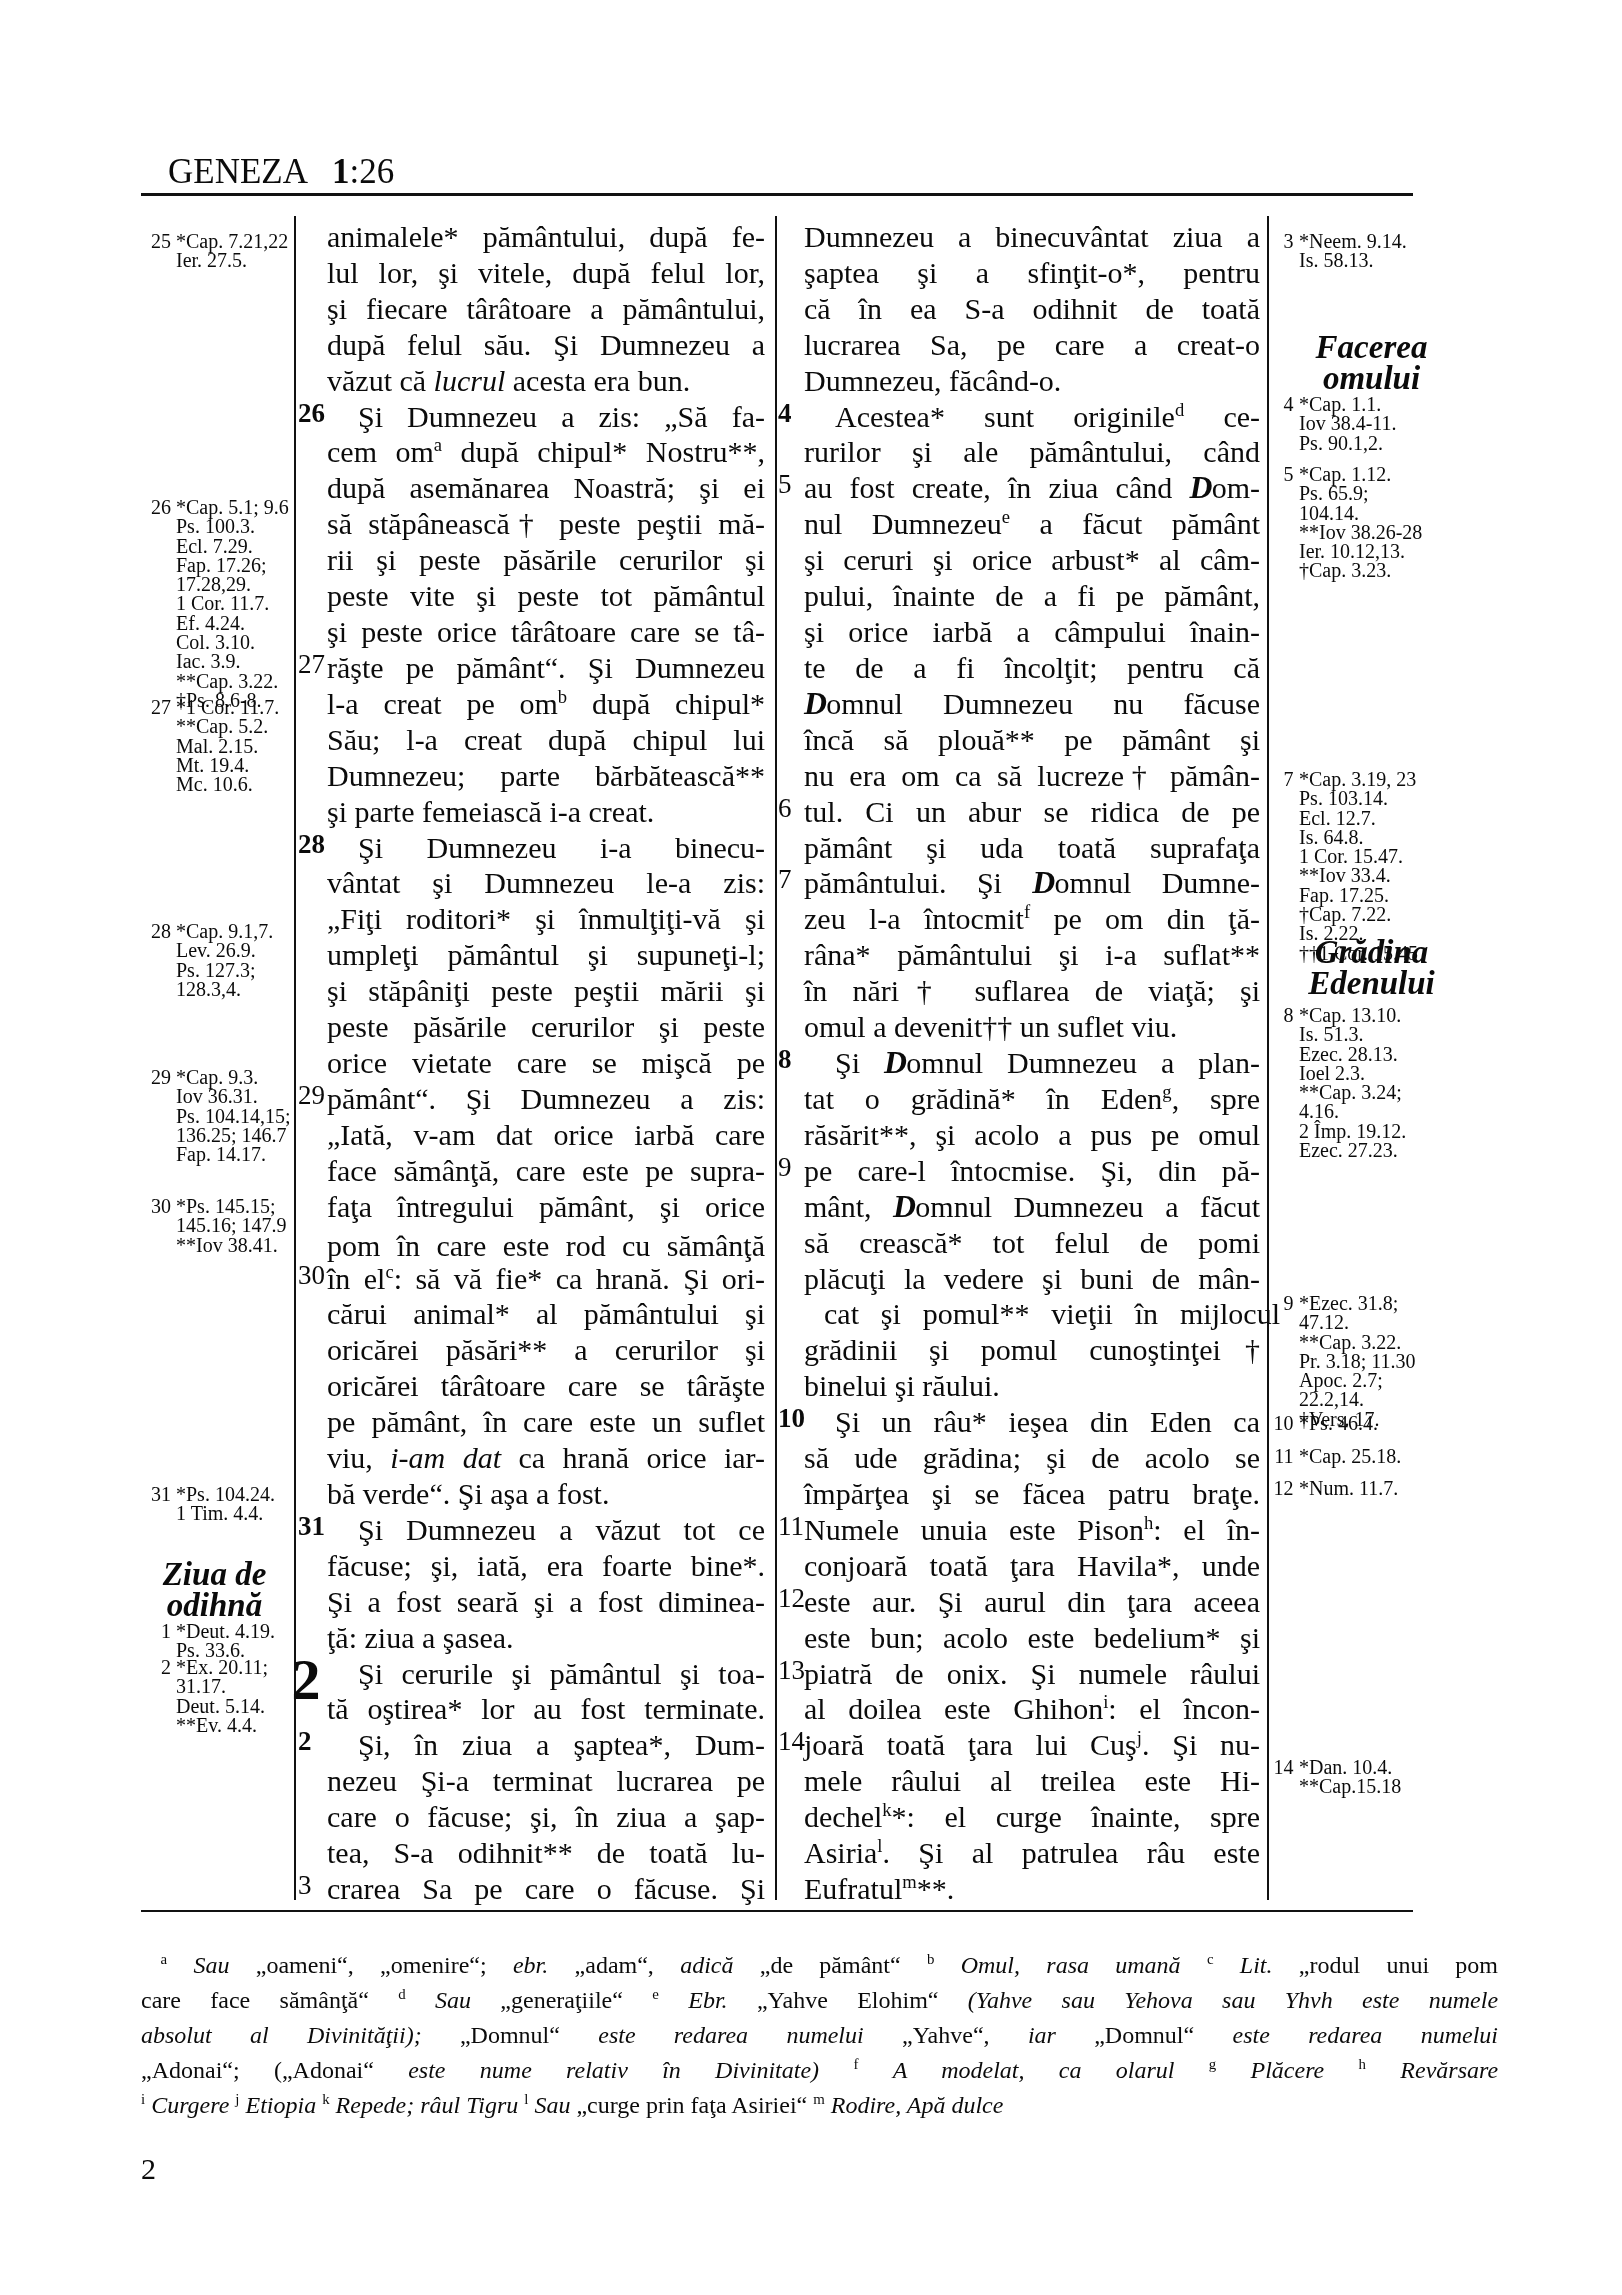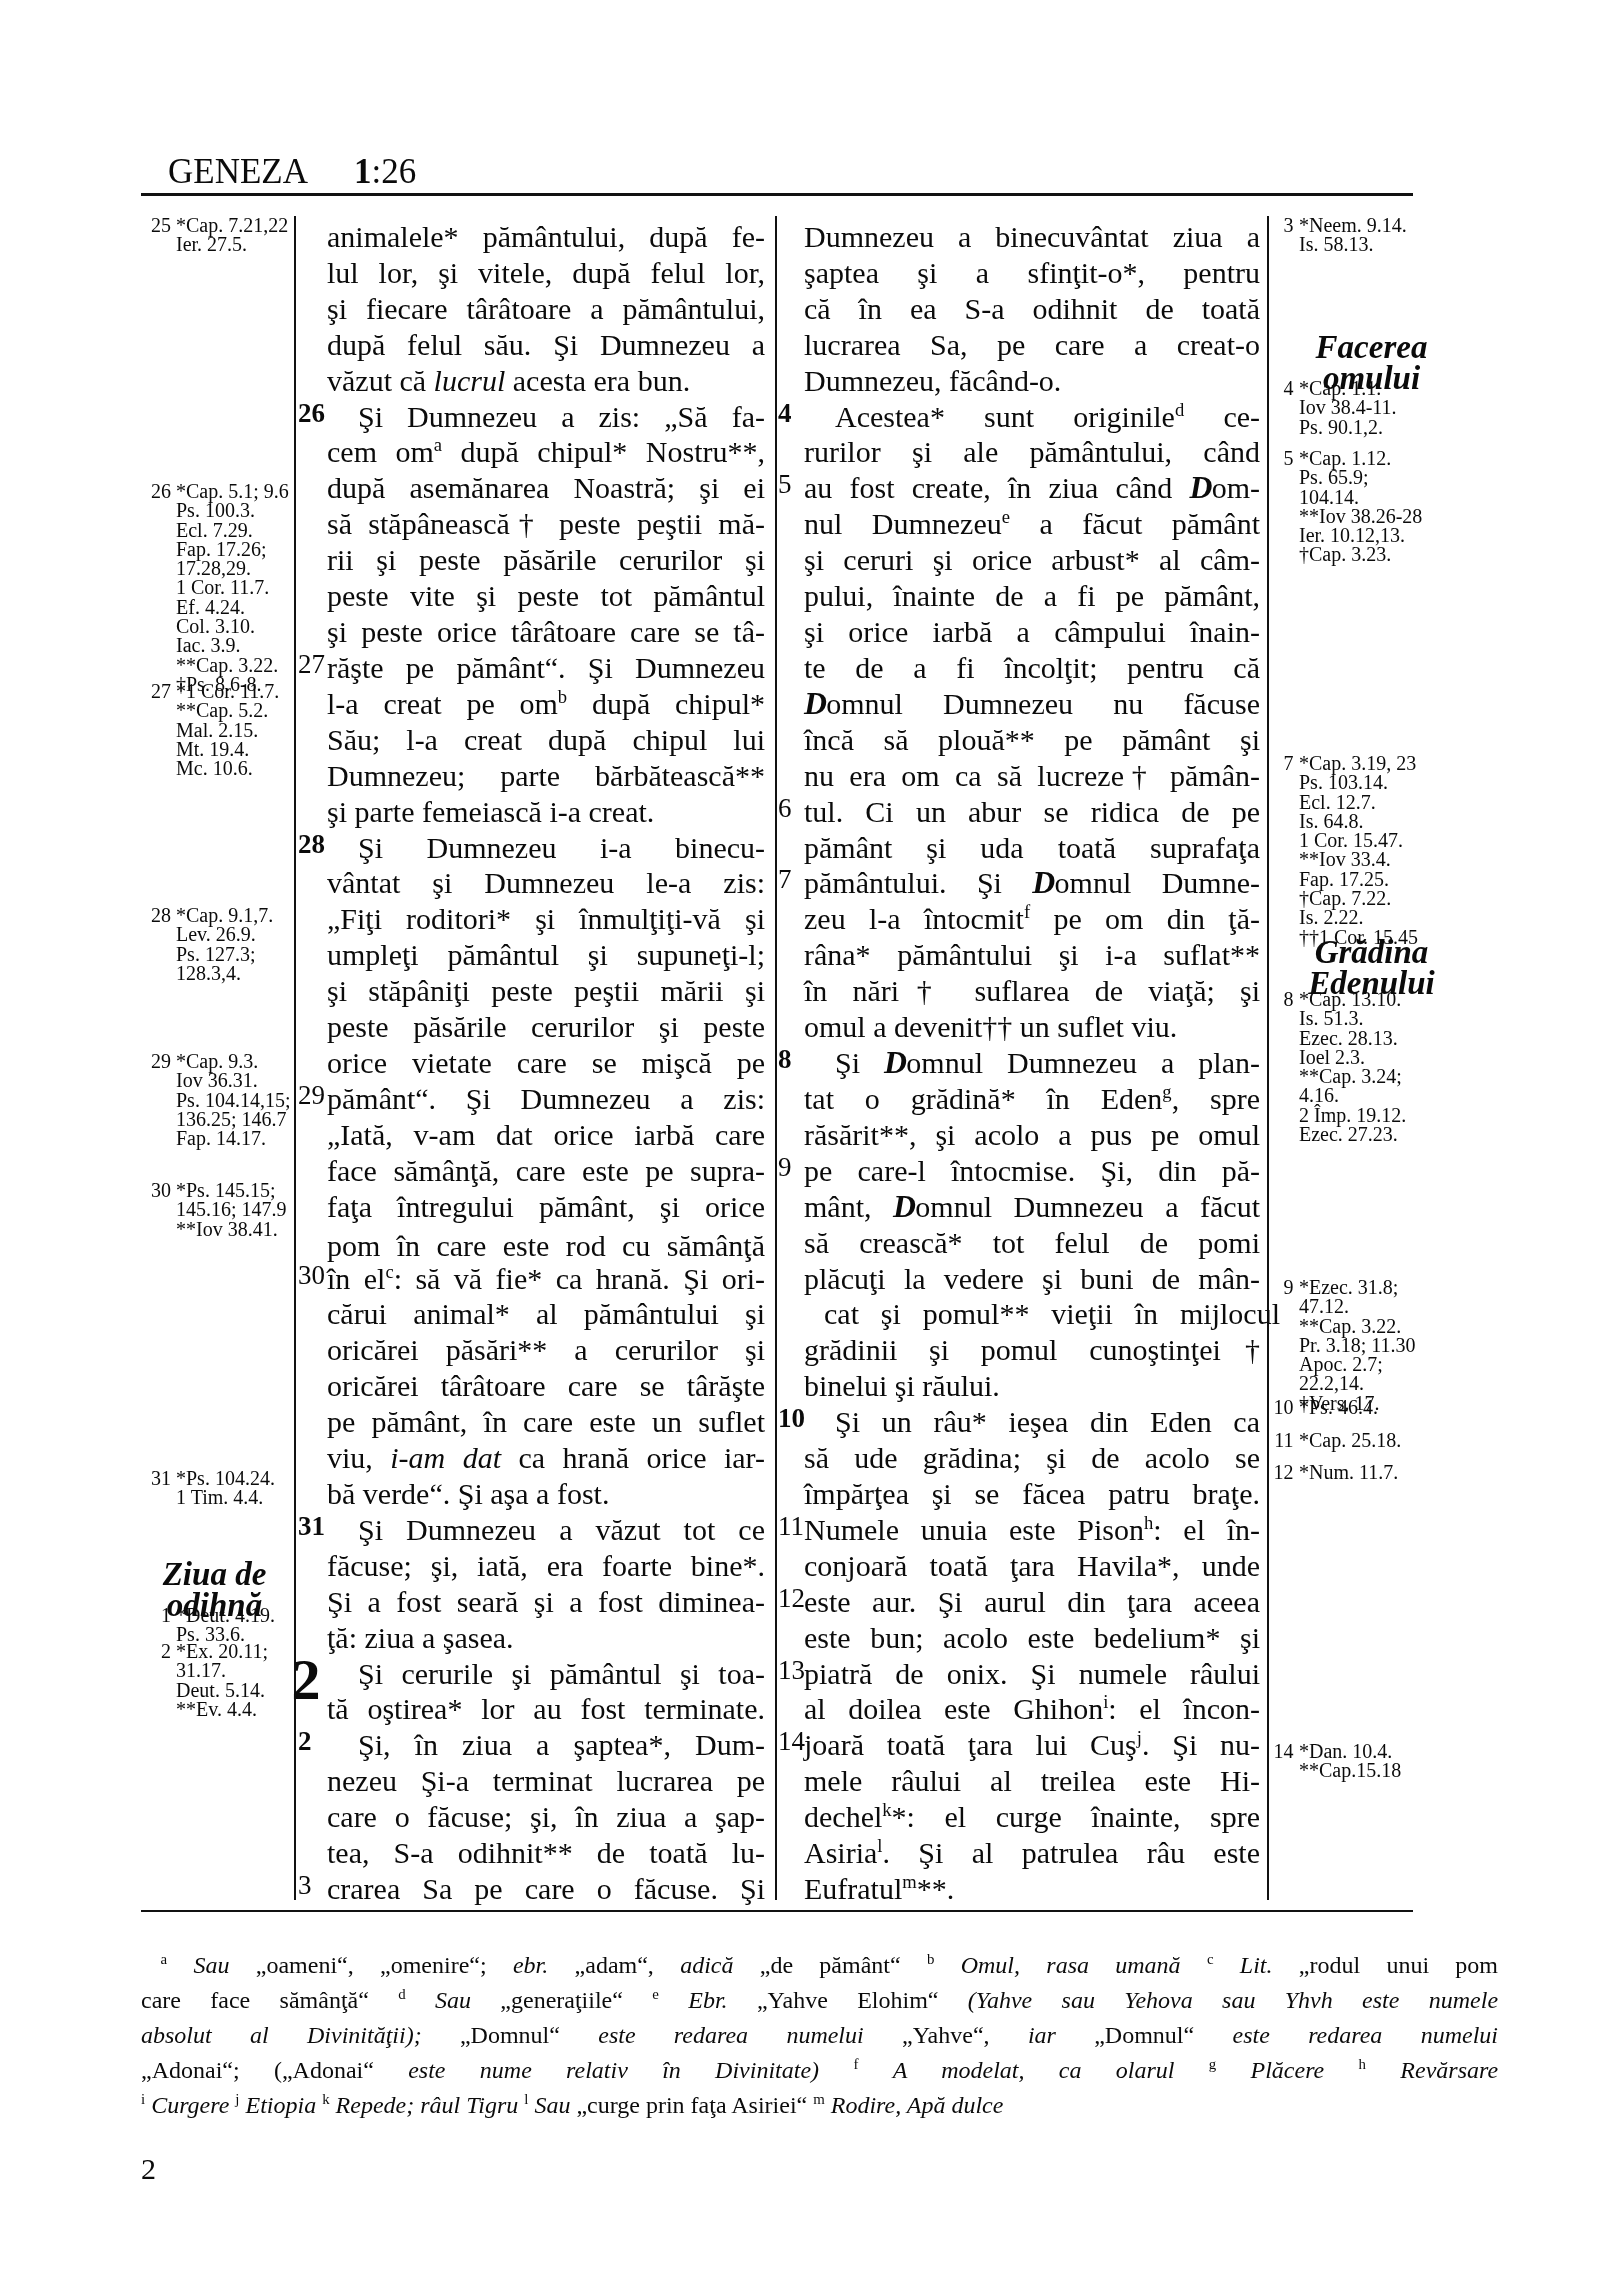--- a/index.html
+++ b/index.html
@@ -6,21 +6,21 @@
   .page{
     position:relative;
     width:1622px;
     height:2295px;
     background:#ffffff;
     color:#0b0b0b;
     font-family:"Liberation Serif", serif;
     overflow:hidden;
   }
   
-  .hdr{position:absolute;left:168px;top:154px;display:flex;gap:46px;font-size:35px;line-height:1;}
+  .hdr{position:absolute;left:168px;top:154px;display:flex;gap:24px;font-size:35px;line-height:1;}
   .hdr .chap{font-weight:bold;}
   .rule{position:absolute;background:#111;}
   .header-rule{left:141px;top:193px;width:1272px;height:2.6px;}
   .footnote-rule{left:141px;top:1910px;width:1272px;height:2px;}
   .vrule{position:absolute;top:216px;width:2px;height:1684px;background:#111;}
   #vrule1{left:294px;}
   #vrule2{left:775px;}
   #vrule3{left:1267px;}
 
   
@@ -43,21 +43,21 @@
   #col2 .vnum{left:0;}
   .vnum.bold{font-weight:bold;}
   .chapnum{position:absolute;left:-2.6px;top:-5.2px;font-size:58px;font-weight:bold;line-height:1;}
   sup{font-size:0.62em;line-height:0;vertical-align:super;}
   .swash{font-style:italic;font-weight:bold;font-size:1.06em;letter-spacing:-0.7px;}
 
   
   .refcol{position:absolute;top:0;height:2295px;}
   #left-refs{left:130px;width:169px;}
   #right-refs{left:1270px;width:236px;}
-  .ref-item{position:absolute;left:0;width:100%;font-size:20px;line-height:19.3px;}
+  .ref-item{position:absolute;left:0;width:100%;font-size:20px;line-height:19.3px;margin-top:16px;}
   .ref-num{position:absolute;left:0;top:0;width:41px;text-align:right;}
   #right-refs .ref-num{width:23.6px;}
   .ref-body{margin-left:46px;white-space:nowrap;}
   #right-refs .ref-body{margin-left:29px;}
   .ref-heading{
     position:absolute;left:0;width:100%;
     text-align:center;font-weight:bold;font-style:italic;
     font-size:33px;line-height:31px;white-space:nowrap;
   }
   #right-refs .ref-heading{width:203px;}

